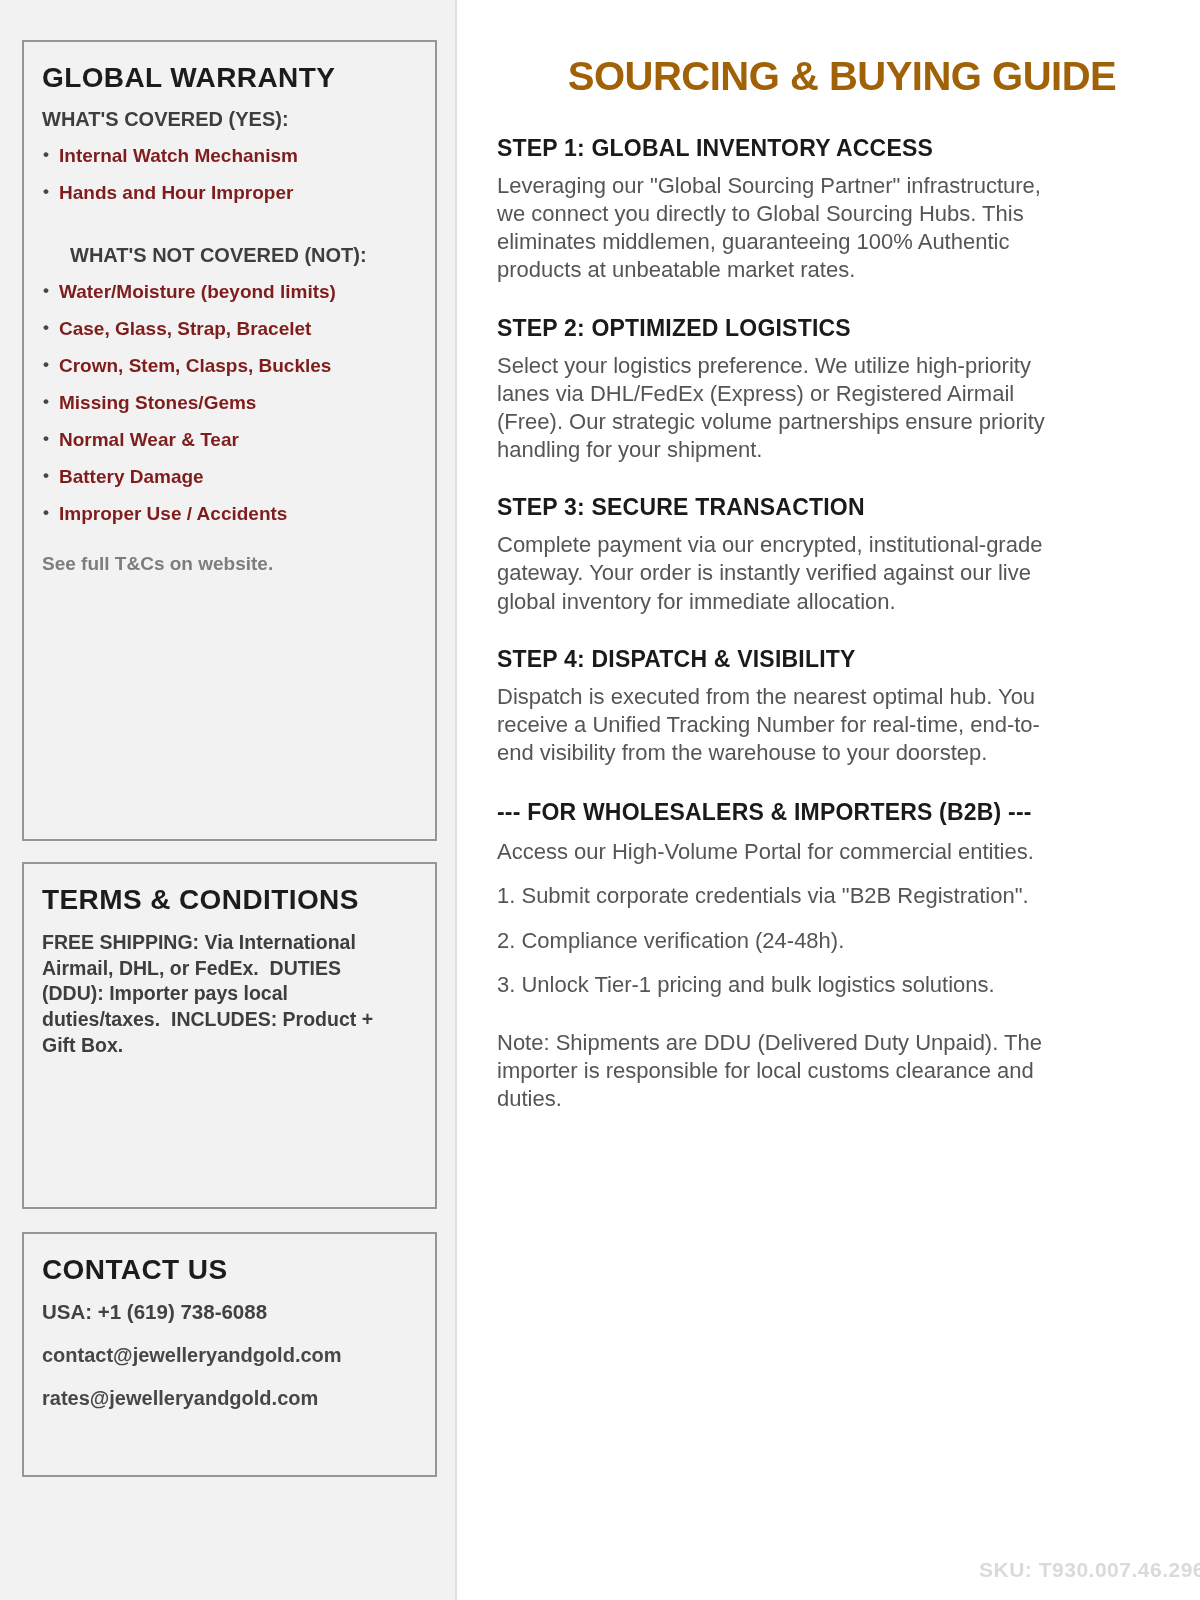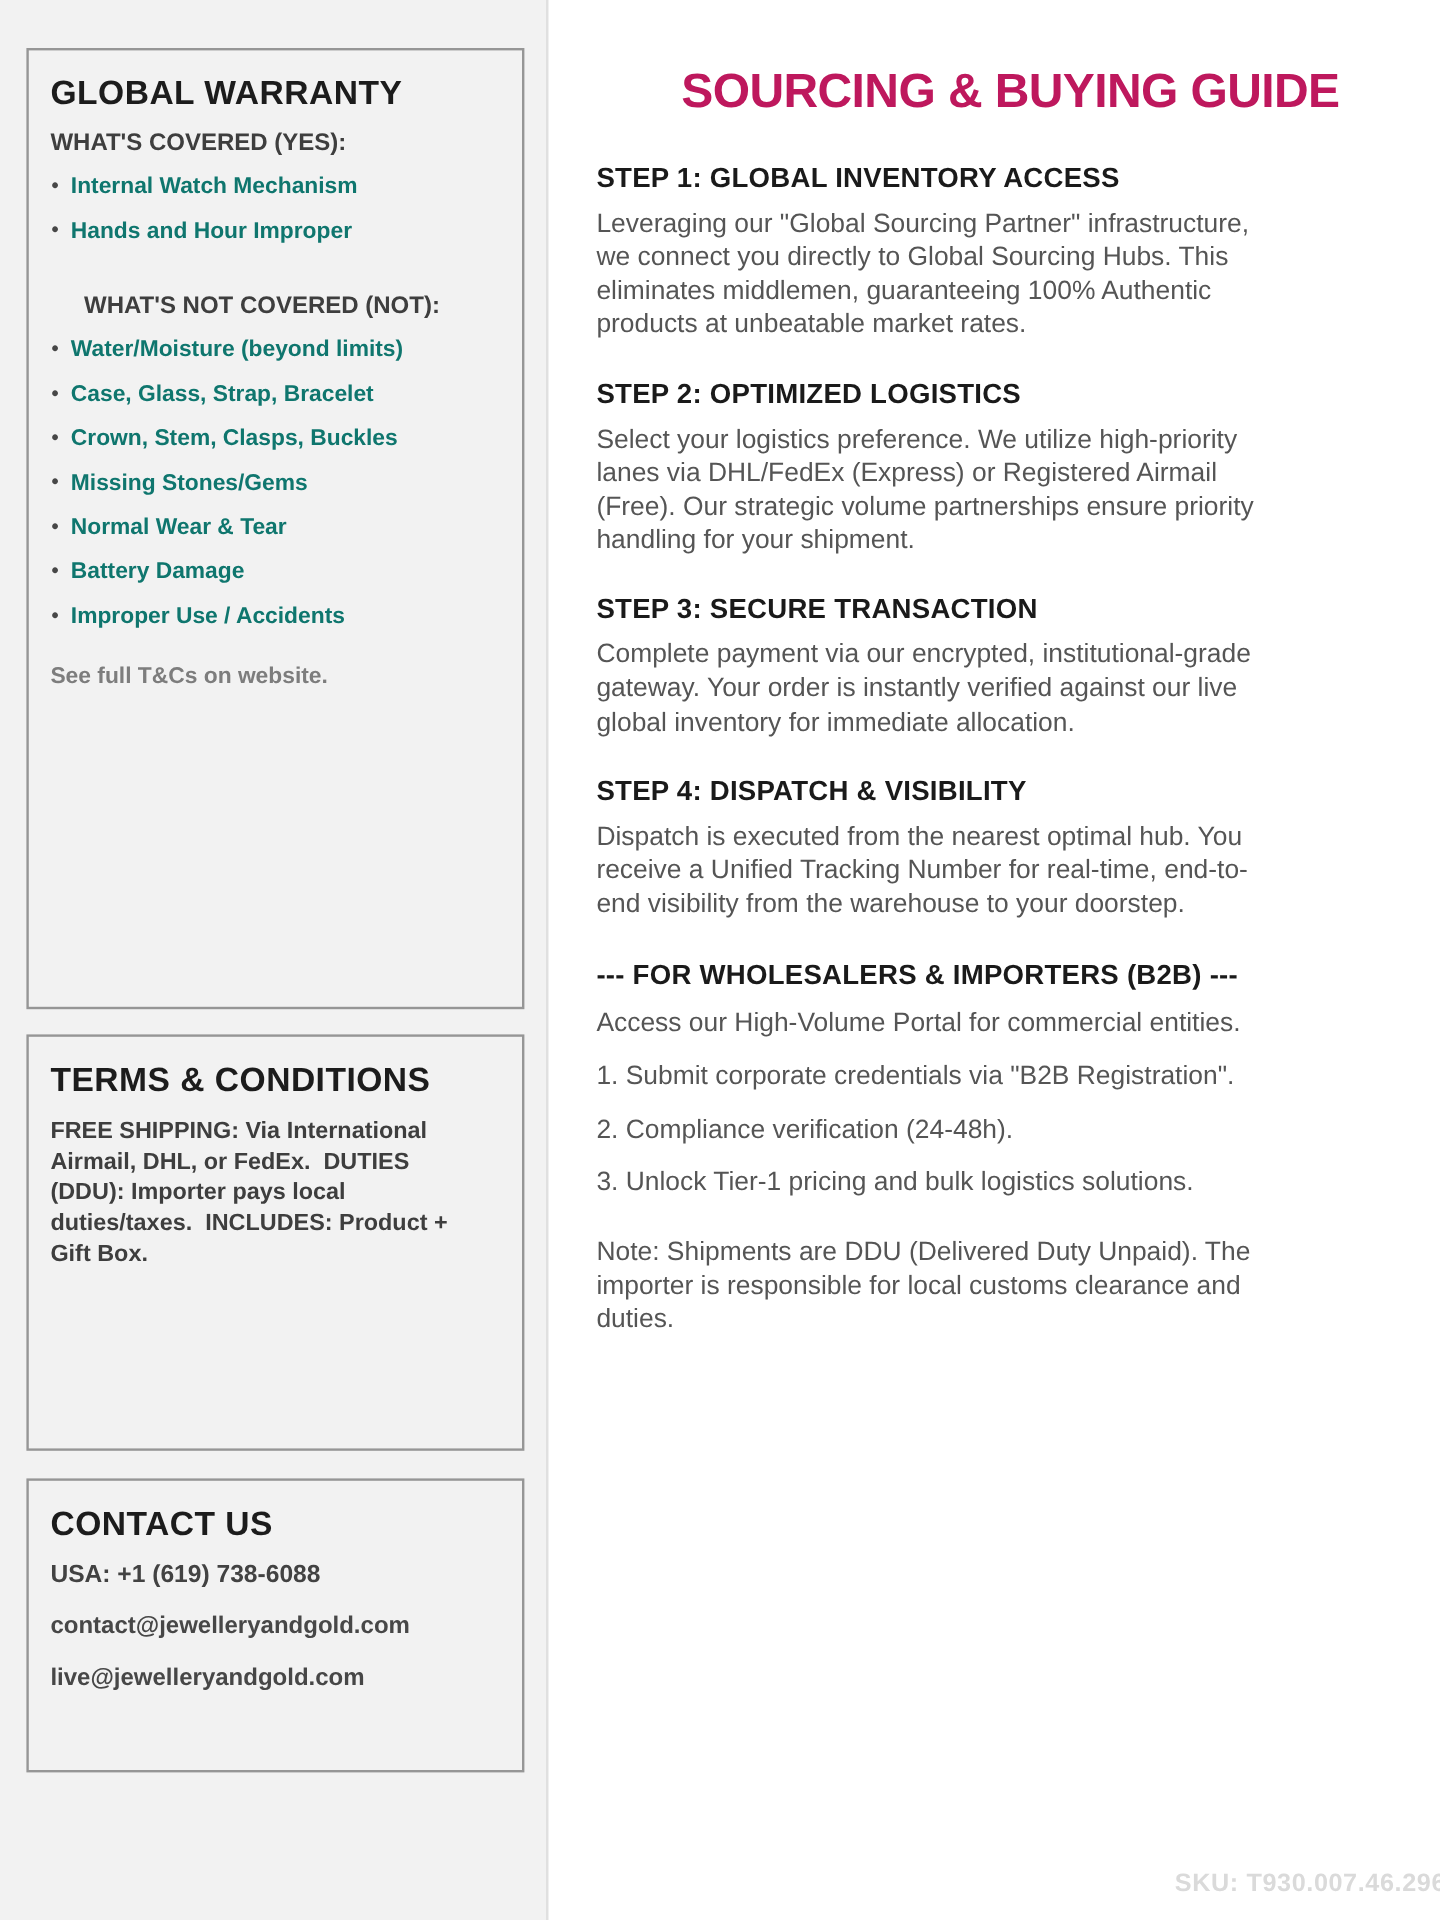--- a/index.html
+++ b/index.html
@@ -32,21 +32,21 @@
     font-size: 28px; font-weight: bold; color: #1c1c1c;
     letter-spacing: 0.4px; margin-bottom: 14px;
   }
   .subhead {
     font-size: 20px; font-weight: bold; color: #3e3e3e;
     margin-bottom: 14px;
   }
   .subhead-gap { margin-top: 40px; margin-left: 28px; }
   .bullet-list { list-style: none; }
   .bullet-list li {
-    font-size: 19px; font-weight: bold; color: #0f766e;
+    font-size: 19px; font-weight: bold; color: #7f1d1d;
     margin-bottom: 15px; padding-left: 17px; position: relative;
   }
   .bullet-list li::before {
     content: "\2022";
     position: absolute; left: 1px; top: 0;
     font-size: 17px; color: #474747;
   }
   .footnote {
     font-size: 19px; font-weight: bold; color: #7d7d7d;
     margin-top: 28px;
@@ -60,21 +60,21 @@
     margin-bottom: 20px;
   }
   .contact-line.phone { font-size: 20.5px; color: #424242; }
 
   
   .main {
     flex: 1 1 auto; position: relative;
     padding: 54px 0 0 40px;
   }
   .guide-title {
-    font-size: 40px; font-weight: bold; color: #be185d;
+    font-size: 40px; font-weight: bold; color: #a16207;
     letter-spacing: -0.5px;
     width: 690px; text-align: center;
     margin-bottom: 36px; white-space: nowrap;
   }
   .step-heading {
     font-size: 23px; font-weight: bold; color: #1a1a1a;
     letter-spacing: 0.2px;
     margin: 30px 0 10px 0;
   }
   .step-body, .b2b-text {
@@ -127,21 +127,21 @@
 
     <section class="box box-terms">
       <div class="box-title">TERMS &amp; CONDITIONS</div>
       <div class="terms-body">FREE SHIPPING: Via International Airmail, DHL, or FedEx.  DUTIES (DDU): Importer pays local duties/taxes.  INCLUDES: Product + Gift Box.</div>
     </section>
 
     <section class="box box-contact">
       <div class="box-title">CONTACT US</div>
       <div class="contact-line phone">USA: +1 (619) 738-6088</div>
       <div class="contact-line">contact@jewelleryandgold.com</div>
-      <div class="contact-line">live@jewelleryandgold.com</div>
+      <div class="contact-line">rates@jewelleryandgold.com</div>
     </section>
 
   </aside>
 
   <main class="main">
 
     <h1 class="guide-title">SOURCING &amp; BUYING GUIDE</h1>
 
     <section class="step">
       <h2 class="step-heading">STEP 1: GLOBAL INVENTORY ACCESS</h2>

